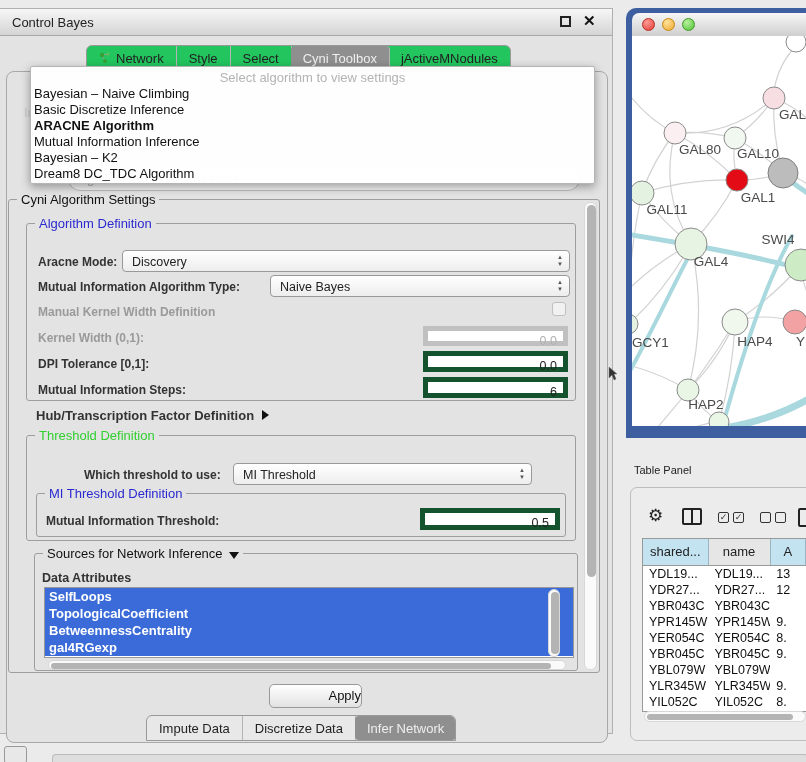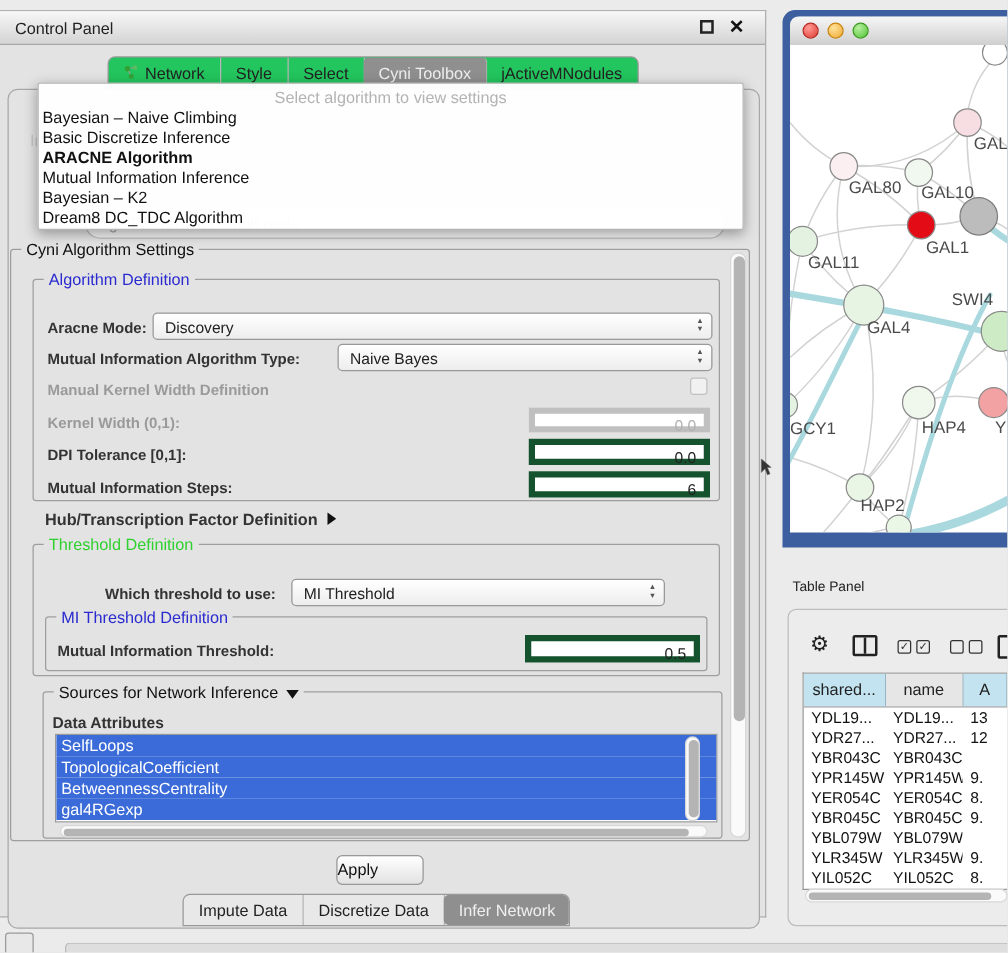--- a/index.html
+++ b/index.html
@@ -46,21 +46,21 @@
   .chk{width:14px;height:14px;border:1px solid #c0c0c0;border-radius:3px;background:#f1f1f1;box-sizing:border-box;}
   .tri-right{display:inline-block;width:0;height:0;border-left:7px solid #111;border-top:5px solid transparent;border-bottom:5px solid transparent;margin-left:8px;}
   .tri-down{display:inline-block;width:0;height:0;border-top:7px solid #111;border-left:5px solid transparent;border-right:5px solid transparent;margin-left:6px;position:relative;top:1px;}
   
   .sb-track{background:#fafafa;border:1px solid #d8d8d8;border-radius:6px;box-sizing:border-box;}
   .sb-thumb{position:absolute;background:#b4b4b4;border-radius:5px;}
   
   .listbox{background:#fff;border:1px solid #999;box-sizing:border-box;overflow:hidden;}
   .litem{height:17px;line-height:17px;font-size:13px;color:#fff;padding-left:4px;}
   .litem.sel{background:#3a6bd8;}
-  .btn{border:1px solid #999;border-radius:5px;background:linear-gradient(#ffffff,#e2e2e2);font-size:13px;color:#111;text-align:left;line-height:21px;}
+  .btn{border:1px solid #999;border-radius:5px;background:linear-gradient(#ffffff,#e2e2e2);font-size:13px;color:#111;text-align:right;line-height:21px;padding-left:23px;}
   
   .net-frame{left:626px;top:8px;width:185px;height:430px;background:#3d5f9f;border-radius:10px 0 0 0;}
   .net-title{left:632px;top:13px;width:180px;height:23px;background:linear-gradient(#f6f6f6,#cfcfcf);border-radius:7px 0 0 0;border-bottom:1px solid #999;}
   .tl{position:absolute;top:5px;width:13px;height:13px;border-radius:50%;box-sizing:border-box;}
   .net-canvas{left:632px;top:36px;width:180px;height:390px;background:#fff;overflow:hidden;}
   
   .tp-title{left:634px;top:464px;font-size:11px;color:#222;}
   .tp-box{left:630px;top:487px;width:182px;height:254px;background:#ececec;border:1px solid #bdbdbd;border-radius:7px 0 0 7px;box-sizing:border-box;}
   .ticon{position:absolute;top:508px;}
   .cols-ico{width:20px;height:17px;border:2px solid #222;border-radius:2px;box-sizing:border-box;}
@@ -77,21 +77,21 @@
   .bottom-strip{left:52px;top:754px;width:754px;height:8px;background:#dedede;border:1px solid #bbb;border-bottom:none;border-radius:4px 4px 0 0;}
   .mini-sq{left:4px;top:746px;width:21px;height:16px;border:1px solid #999;border-radius:3px;background:#e8e8e8;}
 </style>
 </head>
 <body>
 
 <div id="page">
 
   <div class="abs cp-win">
     <div class="abs cp-titlebar">
-      <span class="abs cp-title">Control Panel</span>
+      <span class="abs cp-title">Control Bayes</span>
       <span class="abs float-ico"></span>
       <span class="abs close-ico">✕</span>
     </div>
 
     <div class="abs cp-body"></div>
 
     <div class="abs tabbar top-tabs" id="top-tabs">
         <div class="tab">
           <svg width="12" height="12">
             <line x1="3" y1="3" x2="9" y2="2" stroke="#9a9a9a"></line>
@@ -185,21 +185,21 @@
     <span class="abs lbl" style="left:46px;top:505px;">Mutual Information Threshold:</span>
     <div class="abs field" style="left:420px;top:499px;width:140px;height:22px;">
       <span class="fval">0.5</span>
     </div>
 
     <div class="abs grp" style="left:34px;top:544px;width:544px;height:118px;">
       <span class="legend"><span>Sources for Network Inference</span><span class="tri-down"></span></span>
     </div>
     <span class="abs lbl" style="left:42px;top:562px;font-size:12.5px;">Data Attributes</span>
     <div class="abs listbox" style="left:44px;top:578px;width:530px;height:71px;">
-      <div id="attr-items" style="width:582px;">
+      <div id="attr-items" style="width:582px;font-weight:bold;">
           <div class="litem sel">SelfLoops</div>
           <div class="litem sel">TopologicalCoefficient</div>
           <div class="litem sel">BetweennessCentrality</div>
           <div class="litem sel">gal4RGexp</div>
         </div>
       <div class="sb-track" style="position:absolute;left:503px;top:1px;width:12px;height:68px;">
         <div class="sb-thumb" style="left:2px;top:2px;width:8px;height:62px;"></div>
       </div>
     </div>
     <div class="abs sb-track" style="left:48px;top:651px;width:518px;height:10px;">

